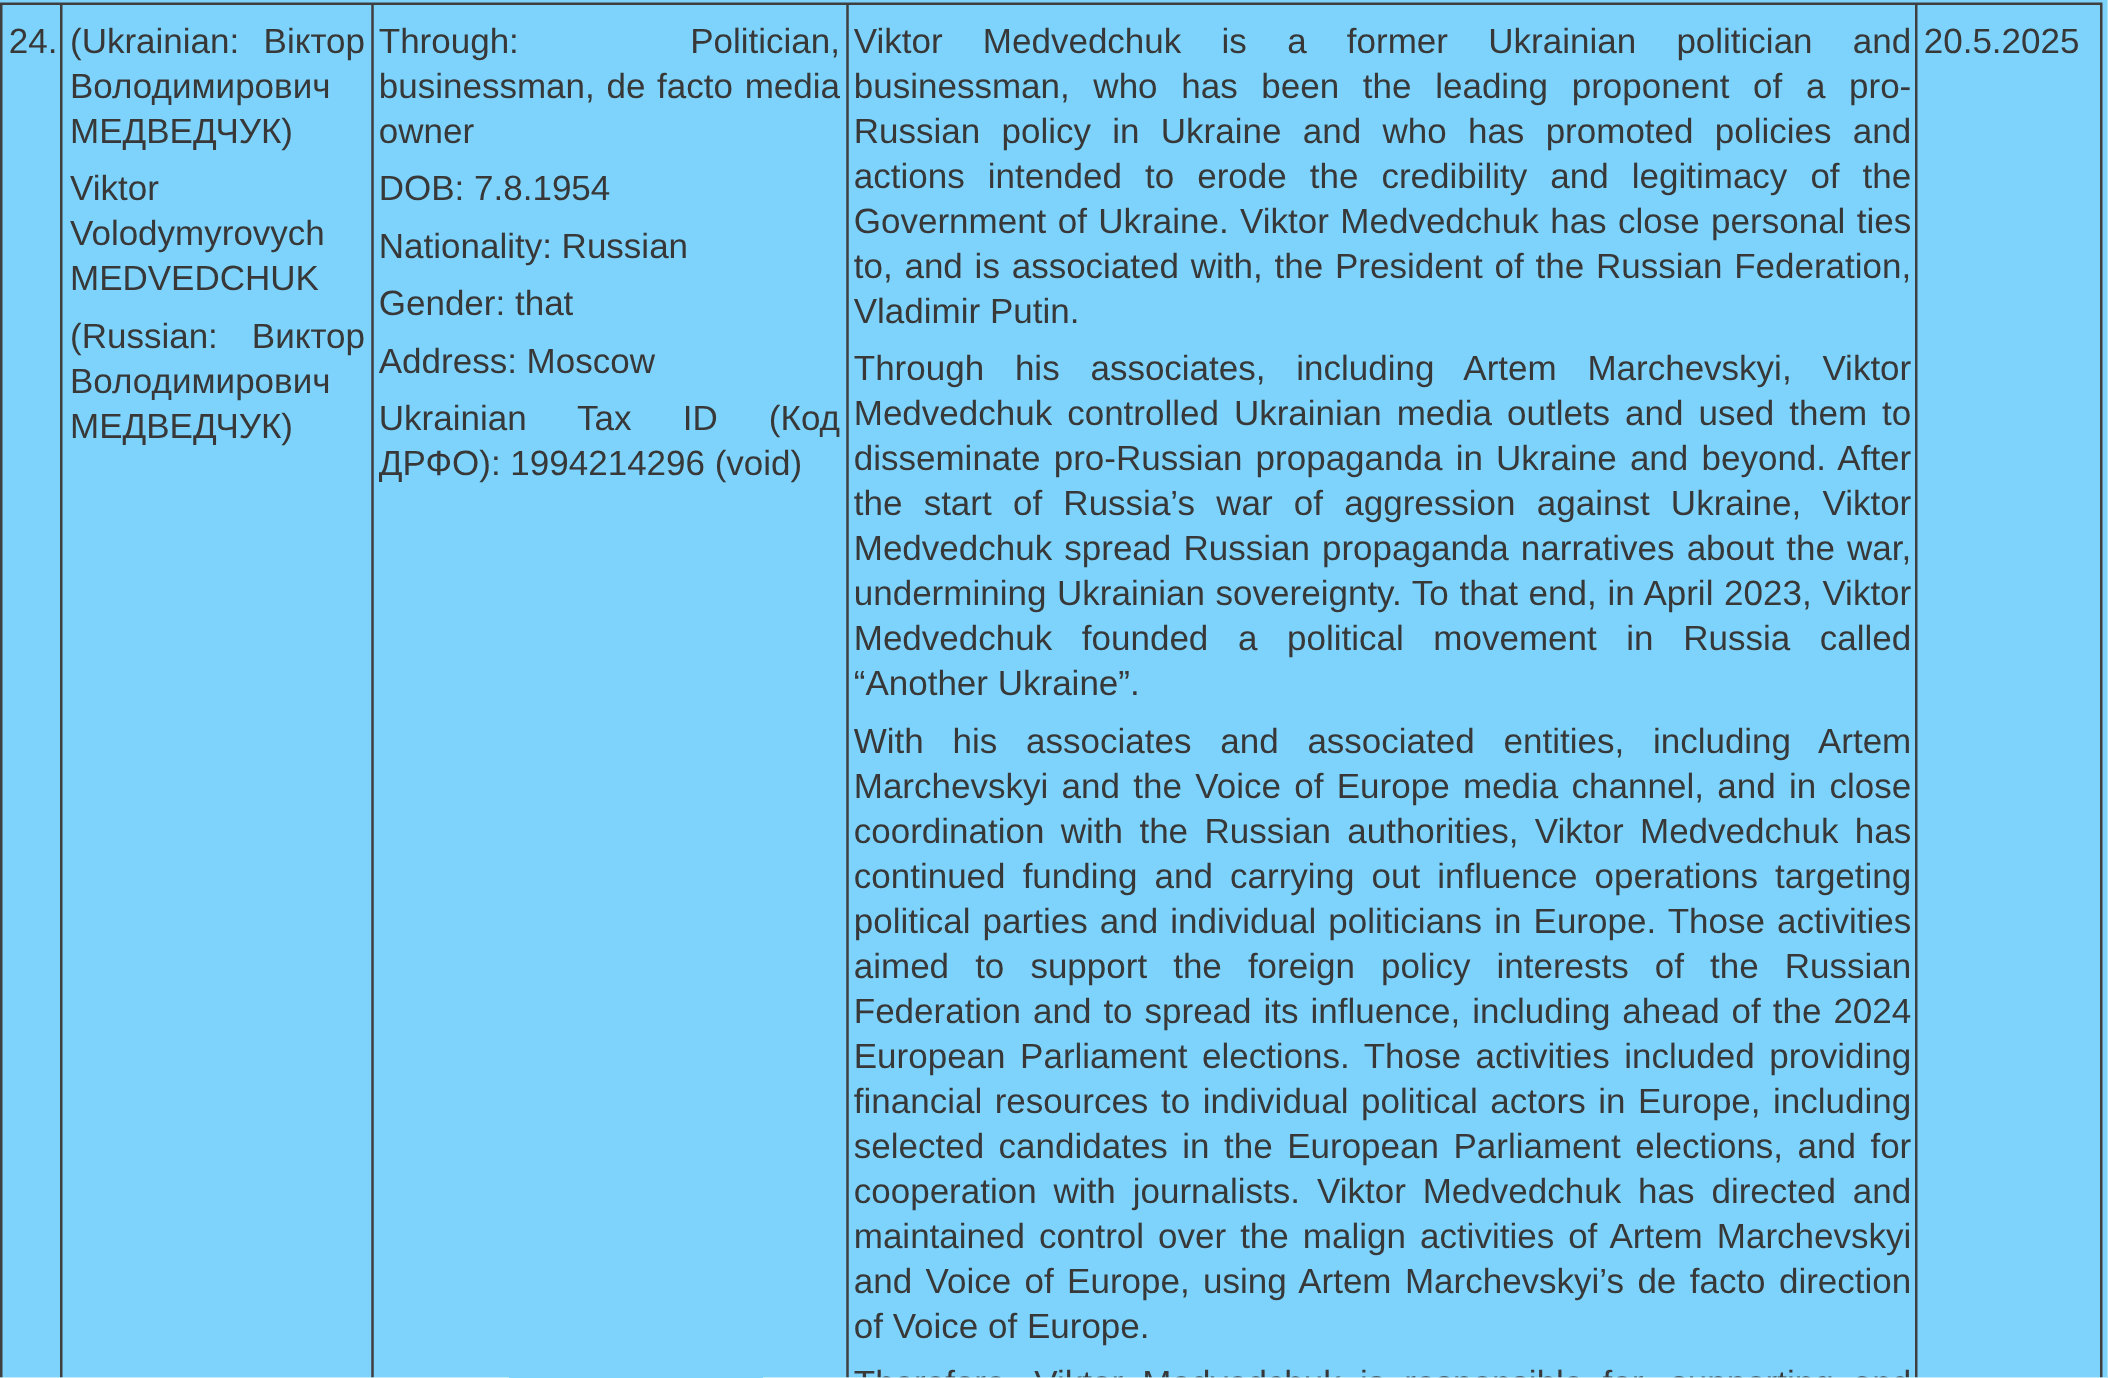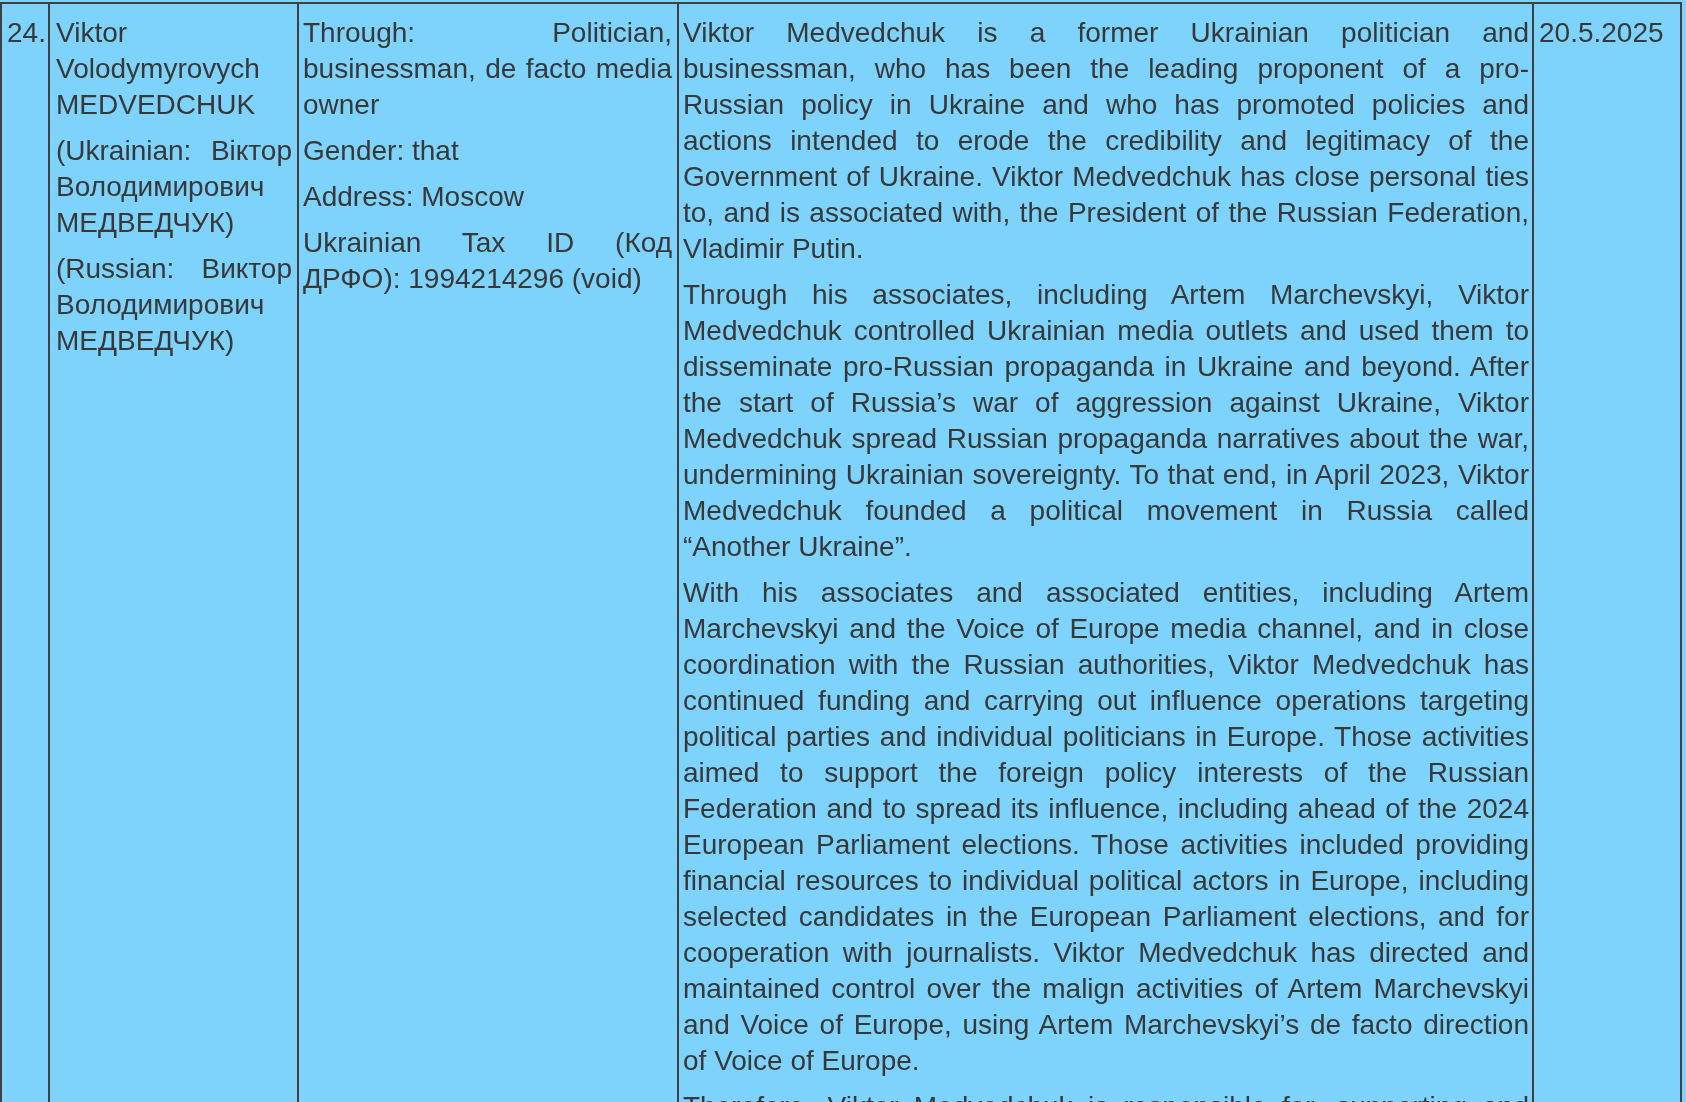--- a/index.html
+++ b/index.html
@@ -69,27 +69,29 @@
 <body>
 
 <div class="screenshot">
   <div class="table-row">
 
     <div class="cell col-num">
       <p>24.</p>
     </div>
 
     <div class="cell col-name">
+        <p>(Ukrainian: Віктор Володимирович МЕДВЕДЧУК)</p>
         <p>Viktor Volodymyrovych MEDVEDCHUK</p>
-        <p>(Ukrainian: Віктор Володимирович МЕДВЕДЧУК)</p>
         <p>(Russian: Виктор Володимирович МЕДВЕДЧУК)</p>
       </div>
 
     <div class="cell col-id">
         <p>Through: Politician, businessman, de facto media owner</p>
+        <p>DOB: 7.8.1954</p>
+        <p>Nationality: Russian</p>
         <p>Gender: that</p>
         <p>Address: Moscow</p>
         <p>Ukrainian Tax ID (Код ДРФО): 1994214296 (void)</p>
       </div>
 
     <div class="cell col-reasons">
         <p>Viktor Medvedchuk is a former Ukrainian politician and businessman, who has been the leading proponent of a pro-Russian policy in Ukraine and who has promoted policies and actions intended to erode the credibility and legitimacy of the Government of Ukraine. Viktor Medvedchuk has close personal ties to, and is associated with, the President of the Russian Federation, Vladimir Putin.</p>
         <p>Through his associates, including Artem Marchevskyi, Viktor Medvedchuk controlled Ukrainian media outlets and used them to disseminate pro-Russian propaganda in Ukraine and beyond. After the start of Russia’s war of aggression against Ukraine, Viktor Medvedchuk spread Russian propaganda narratives about the war, undermining Ukrainian sovereignty. To that end, in April 2023, Viktor Medvedchuk founded a political movement in Russia called “Another Ukraine”.</p>
         <p>With his associates and associated entities, including Artem Marchevskyi and the Voice of Europe media channel, and in close coordination with the Russian authorities, Viktor Medvedchuk has continued funding and carrying out influence operations targeting political parties and individual politicians in Europe. Those activities aimed to support the foreign policy interests of the Russian Federation and to spread its influence, including ahead of the 2024 European Parliament elections. Those activities included providing financial resources to individual political actors in Europe, including selected candidates in the European Parliament elections, and for cooperation with journalists. Viktor Medvedchuk has directed and maintained control over the malign activities of Artem Marchevskyi and Voice of Europe, using Artem Marchevskyi’s de facto direction of Voice of Europe.</p>
         <p>Therefore, Viktor Medvedchuk is responsible for, supporting and implementing actions and policies which undermine the territorial integrity, sovereignty and independence of Ukraine.</p>

